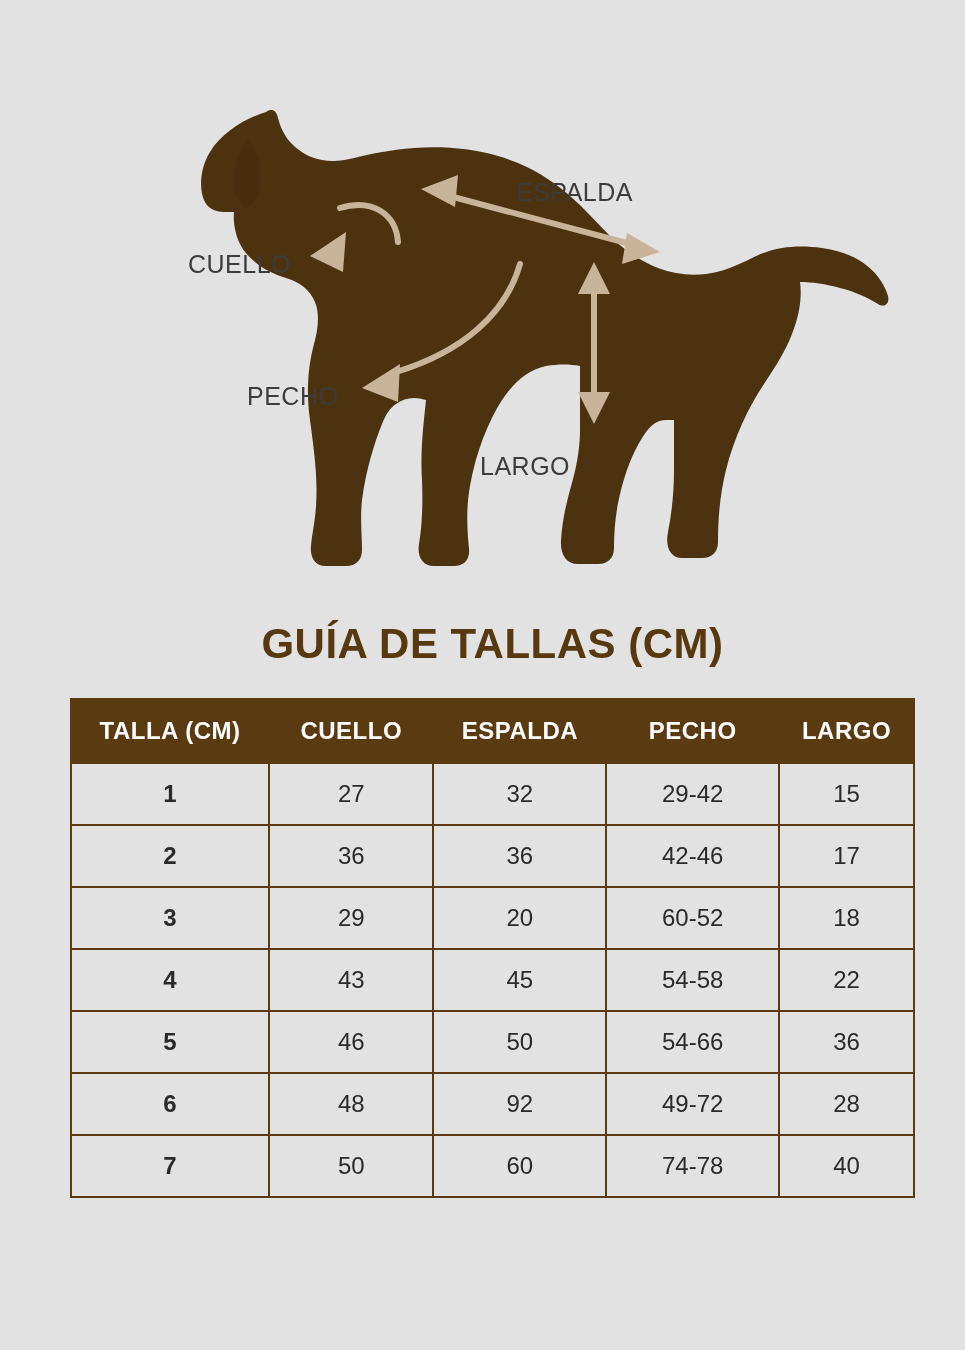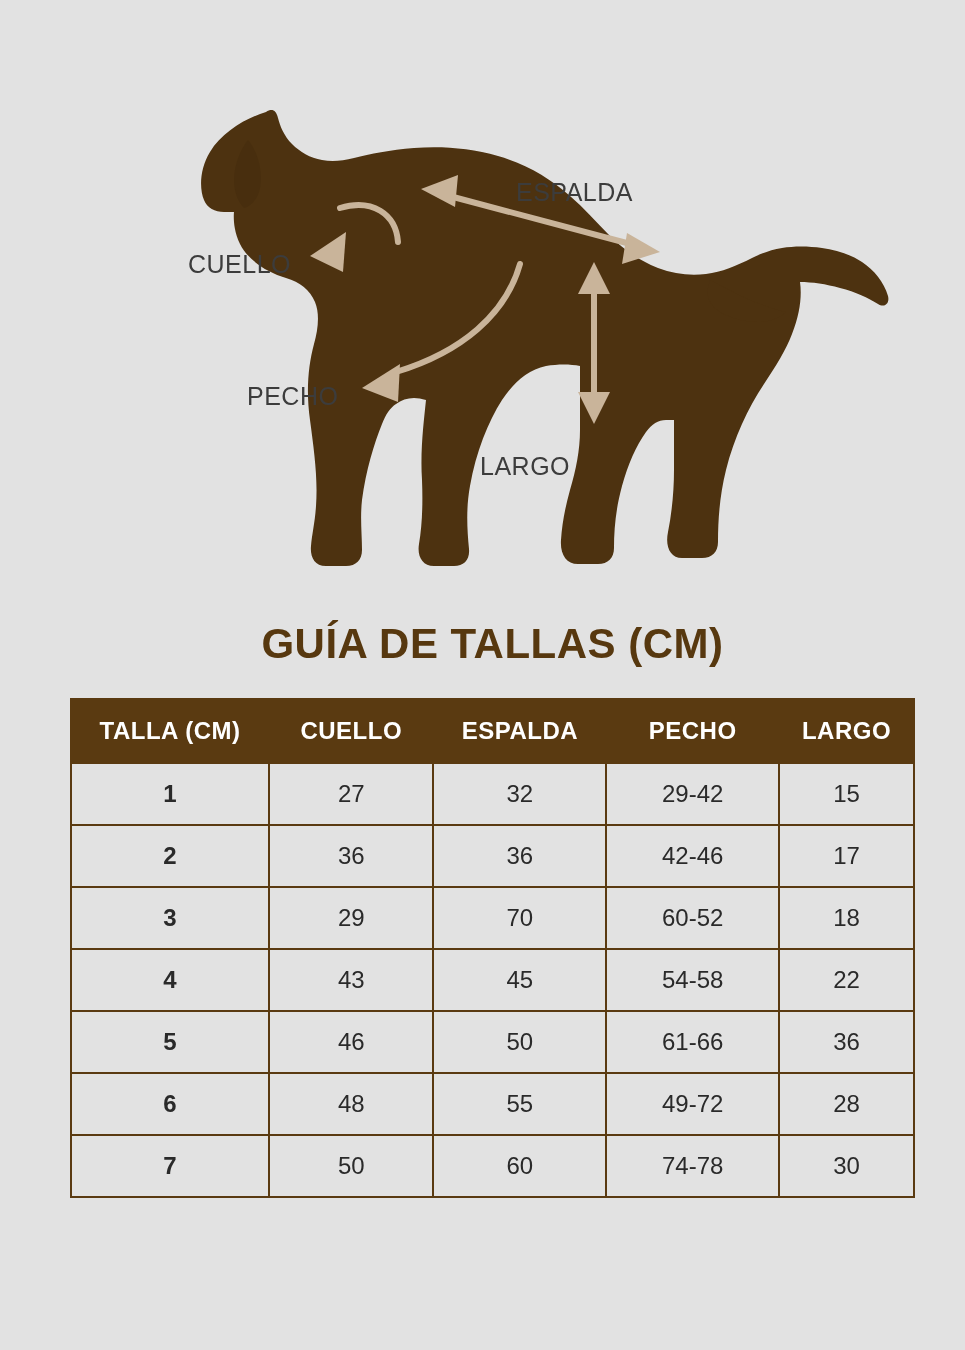--- a/index.html
+++ b/index.html
@@ -244,49 +244,49 @@
         <tr>
           <td class="size-col">2</td>
           <td>36</td>
           <td>36</td>
           <td>42-46</td>
           <td>17</td>
         </tr>
         <tr>
           <td class="size-col">3</td>
           <td>29</td>
-          <td>70</td>
+          <td>20</td>
           <td>60-52</td>
           <td>18</td>
         </tr>
         <tr>
           <td class="size-col">4</td>
           <td>43</td>
           <td>45</td>
           <td>54-58</td>
           <td>22</td>
         </tr>
         <tr>
           <td class="size-col">5</td>
           <td>46</td>
           <td>50</td>
-          <td>61-66</td>
+          <td>54-66</td>
           <td>36</td>
         </tr>
         <tr>
           <td class="size-col">6</td>
           <td>48</td>
-          <td>55</td>
+          <td>92</td>
           <td>49-72</td>
           <td>28</td>
         </tr>
         <tr>
           <td class="size-col">7</td>
           <td>50</td>
           <td>60</td>
           <td>74-78</td>
-          <td>30</td>
+          <td>40</td>
         </tr>
       </tbody>
     </table>
   </div>
 
 </div>
 
 </body></html>

